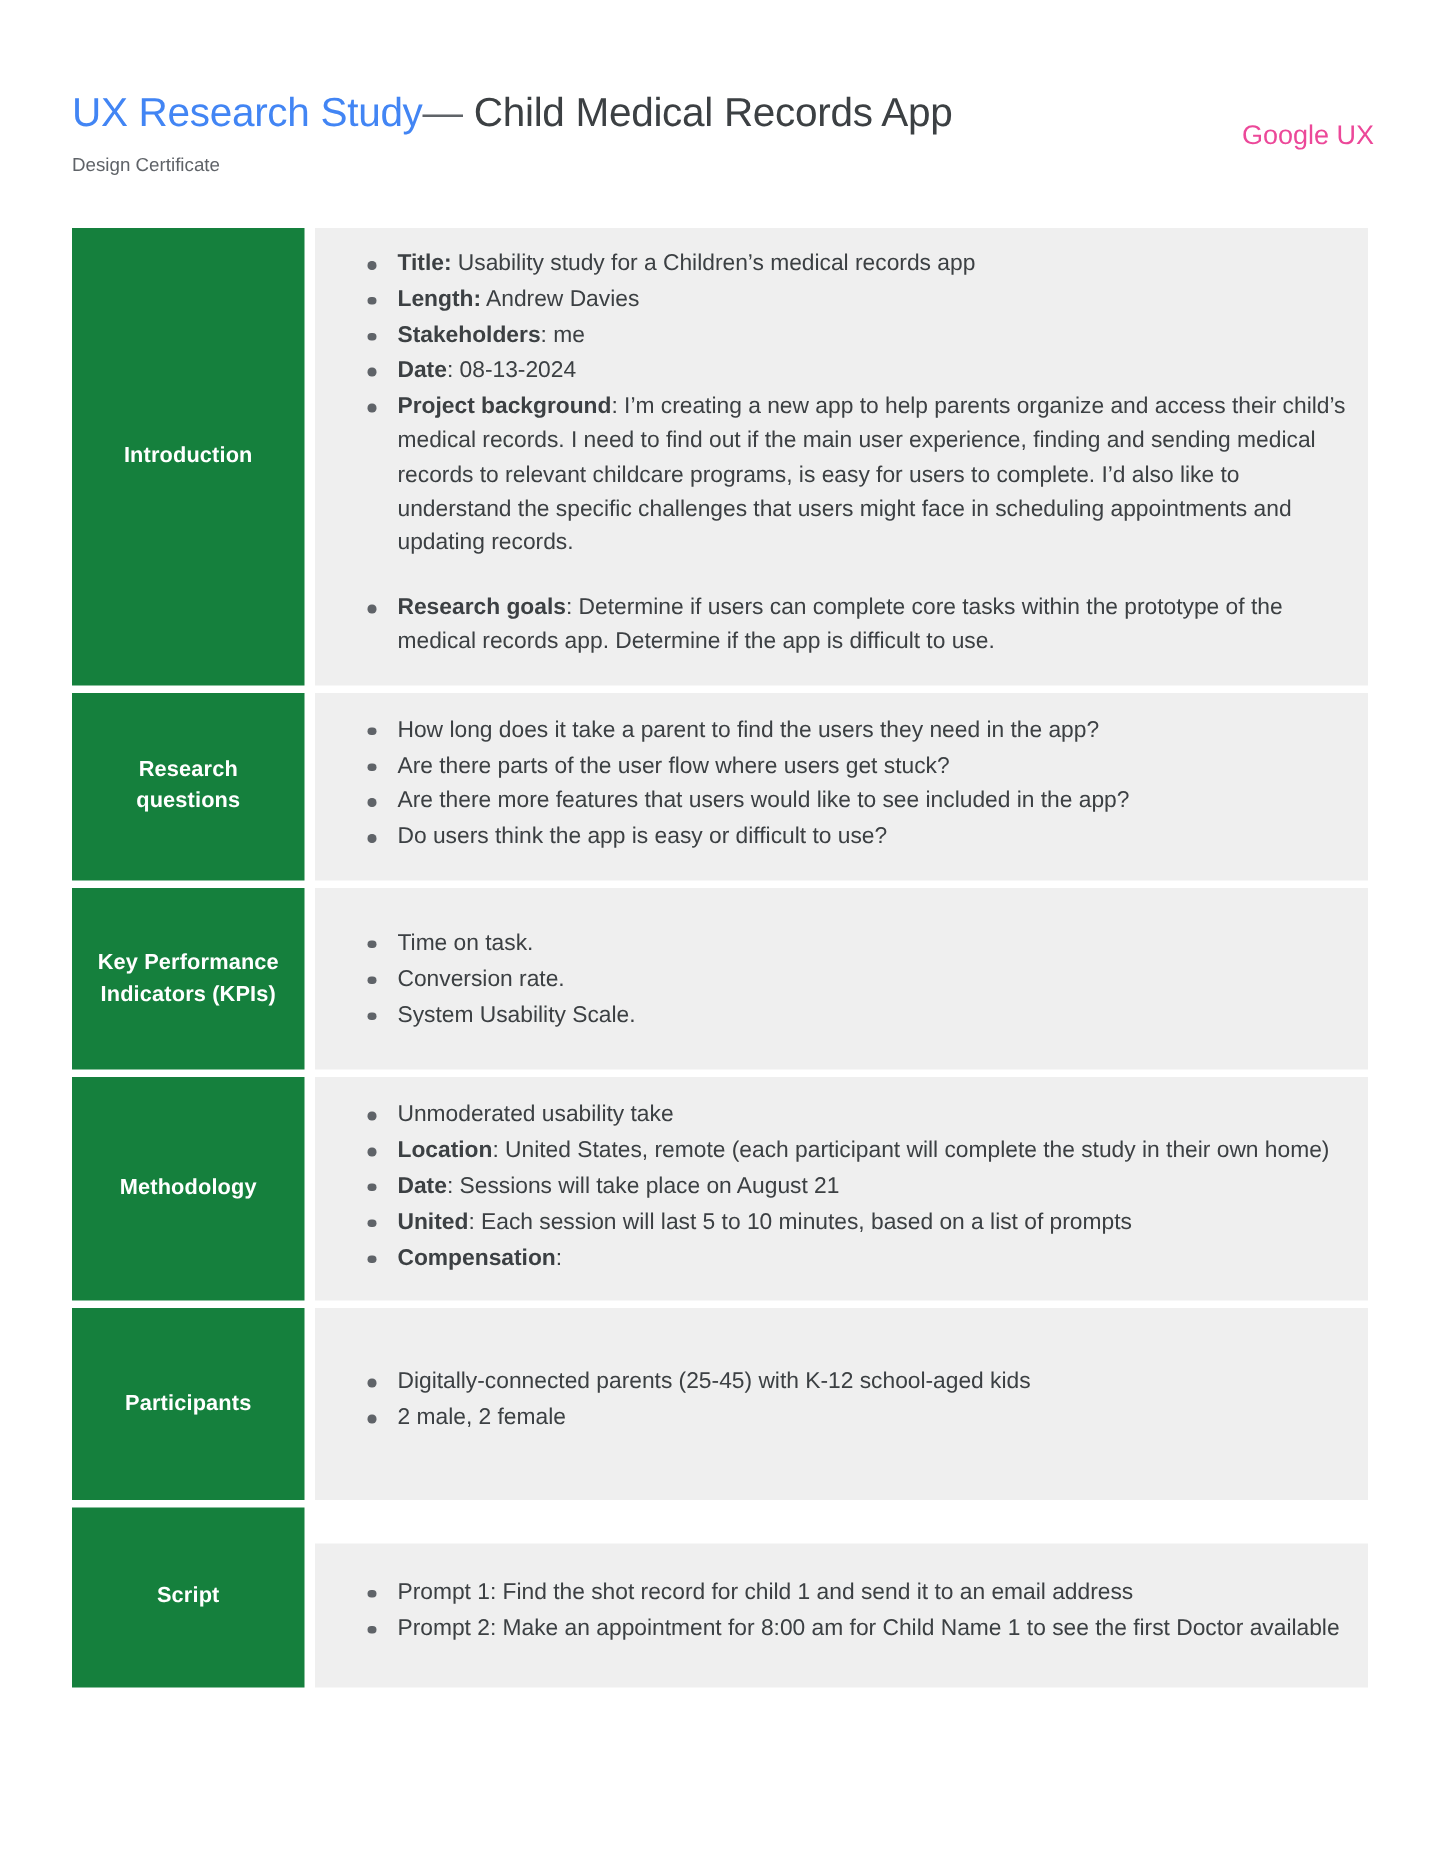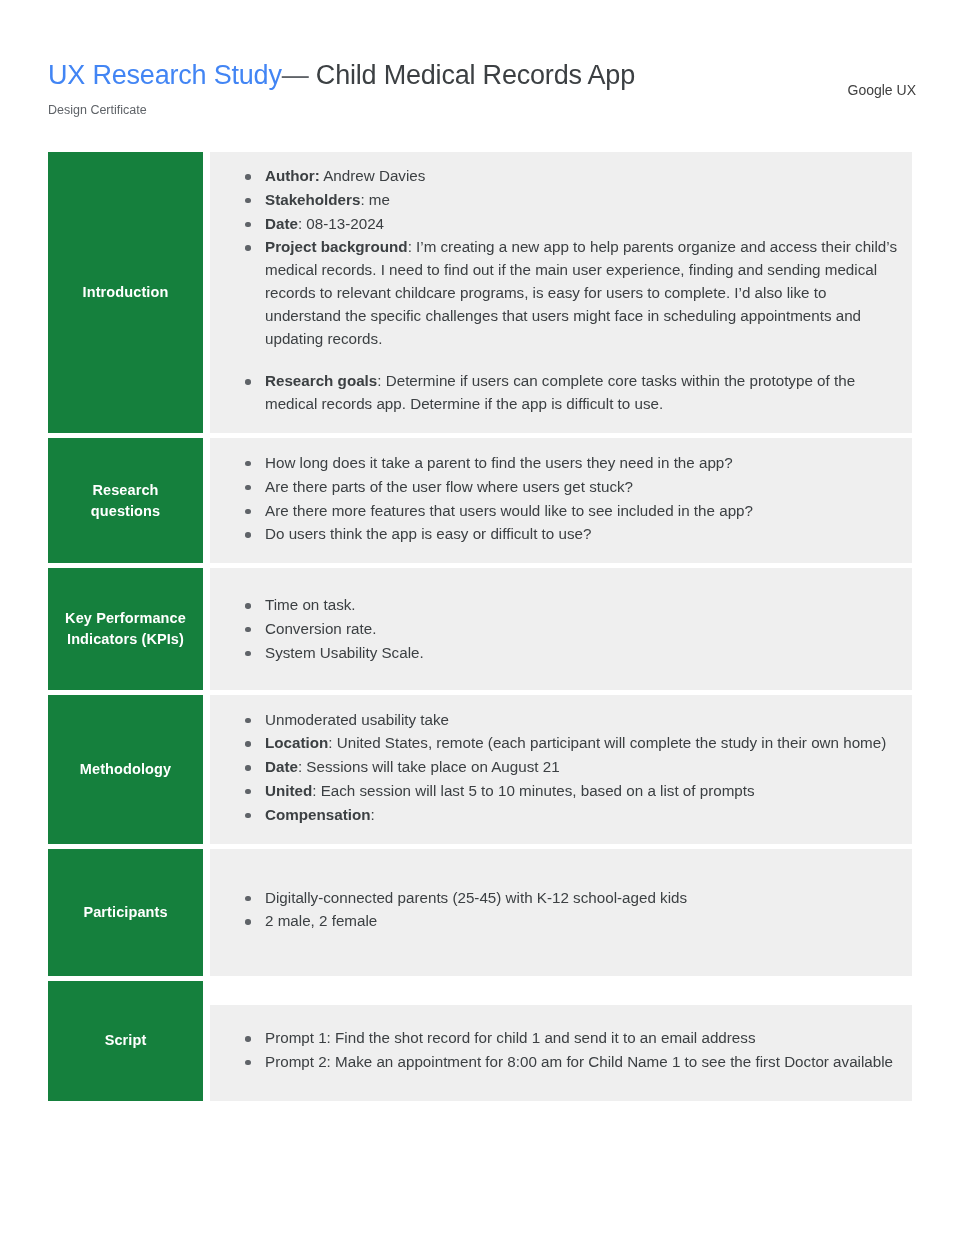--- a/index.html
+++ b/index.html
@@ -52,23 +52,23 @@
     font-weight: 300;
   }
   .doc-subtitle {
     margin-top: 10px;
     font-size: 12.5px;
     line-height: 16px;
     font-weight: 400;
     color: #5f6368;
   }
   .brand {
-    font-size: 14px;
+    font-size: 18px;
     line-height: 16px;
-    color: #404040;
+    color: #ec4899;
     padding-top: 24px;
     padding-right: 4px;
     white-space: nowrap;
   }
 
   
   .study-table {
     margin: 0;
     padding: 34px 48px 0 48px;
   }
@@ -156,21 +156,22 @@
     </div>
     <div class="brand">Google UX</div>
   </div>
 
   <div class="study-table">
 
     <div class="study-row row-introduction">
       <div class="row-label">Introduction</div>
       <div class="row-content">
         <ul class="bullets">
-          <li><span class="lead">Author:</span><span> Andrew Davies</span></li>
+          <li><span class="lead">Title:</span><span> Usability study for a Children’s medical records app</span></li>
+          <li><span class="lead">Length:</span><span> Andrew Davies</span></li>
           <li><span class="lead">Stakeholders</span><span>: me</span></li>
           <li><span class="lead">Date</span><span>: 08-13-2024</span></li>
           <li><span class="lead">Project background</span><span>: I’m creating a new app to help parents organize and access their child’s medical records. I need to find out if the main user experience, finding and sending medical records to relevant childcare programs, is easy for users to complete. I’d also like to understand the specific challenges that users might face in scheduling appointments and updating records.</span></li>
           <li class="spaced"><span class="lead">Research goals</span><span>: Determine if users can complete core tasks within the prototype of the medical records app. Determine if the app is difficult to use.</span></li>
         </ul>
       </div>
     </div>
 
     <div class="study-row row-research-questions">
       <div class="row-label">Research questions</div>

